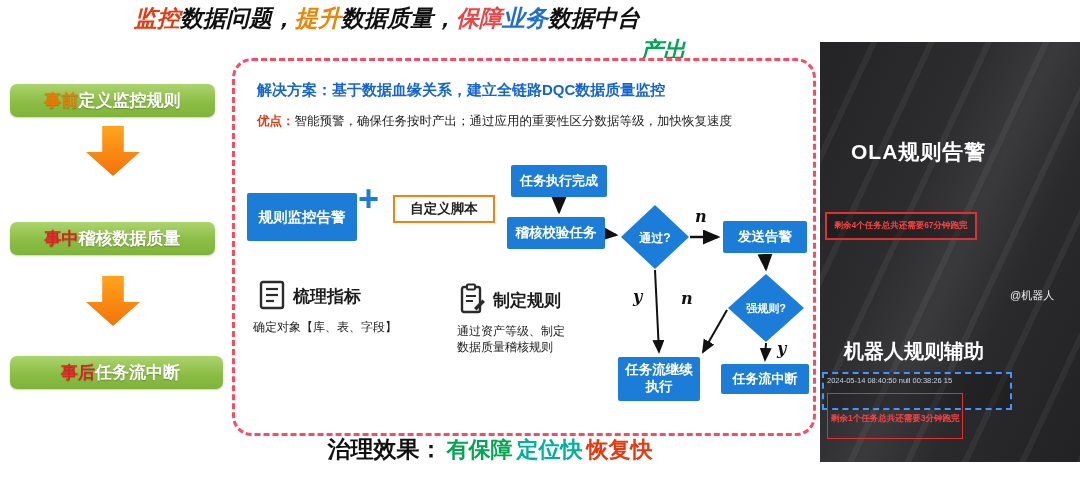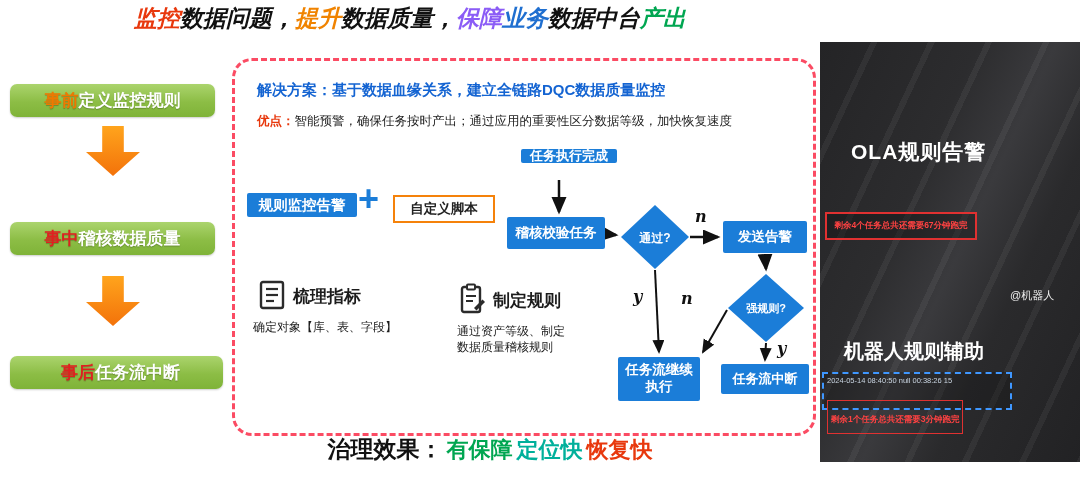--- a/index.html
+++ b/index.html
@@ -28,23 +28,23 @@
                 border:3px dashed #fb4b63;border-radius:20px;background:#ffffff;}
   .sol-heading{position:absolute;left:22px;top:20px;font-size:15px;font-weight:bold;color:#1464d2;white-space:nowrap;}
   .sol-adv{position:absolute;left:22px;top:52px;font-size:12.5px;color:#222;white-space:nowrap;}
   .adv-label{color:#e8380d;font-weight:bold;}
 
   .flow-svg{position:absolute;left:0;top:0;width:578px;height:372px;pointer-events:none;}
 
   .bluebox{position:absolute;background:#1b7dd8;color:#ffffff;font-weight:bold;border-radius:2px;
            display:flex;align-items:center;justify-content:center;text-align:center;line-height:1.25;
            box-sizing:border-box;padding:2px;}
-  .n-task-done{left:276px;top:88px;width:96px;height:14px;font-size:13px;margin-left:10px;}
+  .n-task-done{left:276px;top:104px;width:96px;height:32px;font-size:13px;}
   .n-audit{left:272px;top:156px;width:98px;height:32px;font-size:13.5px;}
-  .n-rule-alarm{left:12px;top:132px;width:110px;height:24px;font-size:14.5px;}
+  .n-rule-alarm{left:12px;top:132px;width:110px;height:48px;font-size:14.5px;}
   .n-send-alert{left:488px;top:160px;width:84px;height:32px;font-size:13.5px;}
   .n-continue{left:383px;top:296px;width:82px;height:44px;font-size:13.5px;}
   .n-interrupt{left:486px;top:303px;width:88px;height:30px;font-size:13px;}
 
   .plus-sign{position:absolute;left:123px;top:120px;font-size:36px;font-weight:bold;color:#1b7dd8;line-height:1;}
   .script-box{position:absolute;left:158px;top:134px;width:102px;height:28px;box-sizing:border-box;
               border:2px solid #f5820a;background:#ffffff;color:#222;font-weight:bold;font-size:13.5px;
               display:flex;align-items:center;justify-content:center;}
 
   .diamond-text{position:absolute;color:#fff;font-weight:bold;text-align:center;}
@@ -71,43 +71,43 @@
   .ola-title{position:absolute;left:24px;top:96px;font-size:21px;font-weight:bold;color:#ffffff;letter-spacing:1px;white-space:nowrap;margin-left:7px;}
   .alert-box1{position:absolute;left:5px;top:170px;width:152px;height:28px;box-sizing:border-box;
               border:2px solid #e03131;background:rgba(15,15,15,.35);
               display:flex;align-items:center;justify-content:center;}
   .alert-red{color:#ff4242;font-size:8.5px;font-weight:bold;white-space:nowrap;}
   .mention{position:absolute;left:190px;top:246px;font-size:11px;color:#eeeeee;white-space:nowrap;}
   .robot-title{position:absolute;left:24px;top:296px;font-size:20px;font-weight:bold;color:#ffffff;white-space:nowrap;}
   .robot-box{position:absolute;left:2px;top:330px;width:190px;height:38px;box-sizing:border-box;
              border:2px dashed #3f97ff;padding:2px 3px;background:rgba(10,10,10,.25);}
   .robot-meta{font-size:7.5px;color:#c9d4e0;white-space:nowrap;}
-  .inner-red{margin-top:15px;border:1px solid #e03131;display:inline-block;padding:7px 3px;}
+  .inner-red{margin-top:8px;border:1px solid #e03131;display:inline-block;padding:13px 3px;}
   .inner-red span{color:#ff4242;font-size:8.5px;font-weight:bold;white-space:nowrap;}
 
   
   .footer-row{position:absolute;left:230px;top:434px;width:520px;display:flex;justify-content:center;
               align-items:baseline;gap:4px;white-space:nowrap;}
   .f-label{font-size:23px;font-weight:bold;color:#111111;}
   .f-item{font-size:22px;font-weight:bold;}
 </style>
 </head>
 <body>
 
 <div class="canvas">
 
   <div class="title-row">
     <span style="color: rgb(232, 56, 13);">监控</span>
     <span style="color: rgb(17, 17, 17);">数据问题，</span>
     <span style="color: rgb(240, 131, 0);">提升</span>
     <span style="color: rgb(17, 17, 17);">数据质量，</span>
-    <span style="color: #8b5cf6;">保障 </span>
+    <span style="color: #ef4444;">保障 </span>
     <span style="color: rgb(31, 111, 208);">业务</span>
     <span style="color: rgb(17, 17, 17);">数据中台</span>
-    <span style="color: rgb(0, 166, 81);">产出</span>
+    <span style="color: rgb(0, 166, 81); margin-top: 32px;">产出</span>
   </div>
 
   <div class="stage stage1">
     <span style="color: rgb(240, 120, 0);">事前</span>
       <span>定义监控规则</span>
   </div>
   <div class="down-arrow a1"></div>
   <div class="stage stage2">
     <span style="color: rgb(224, 32, 32);">事中</span>
       <span>稽核数据质量</span>

